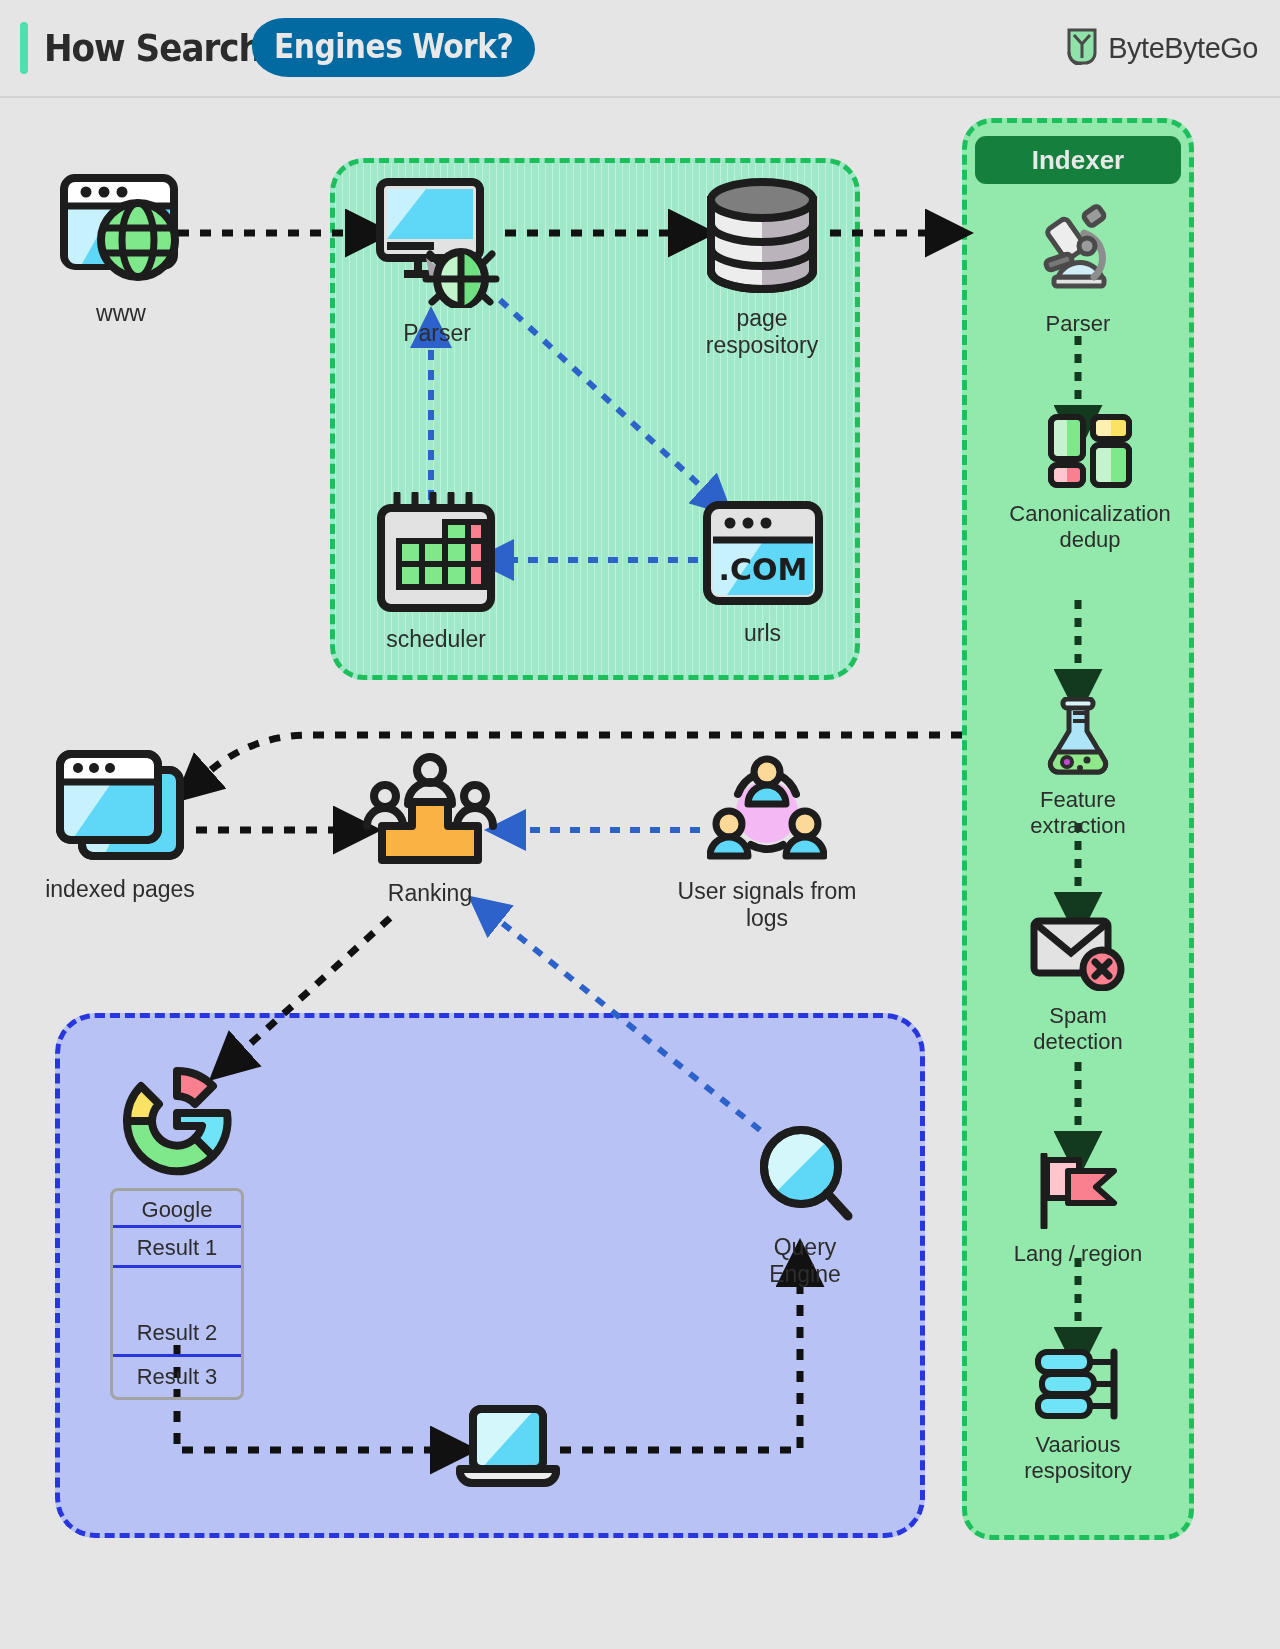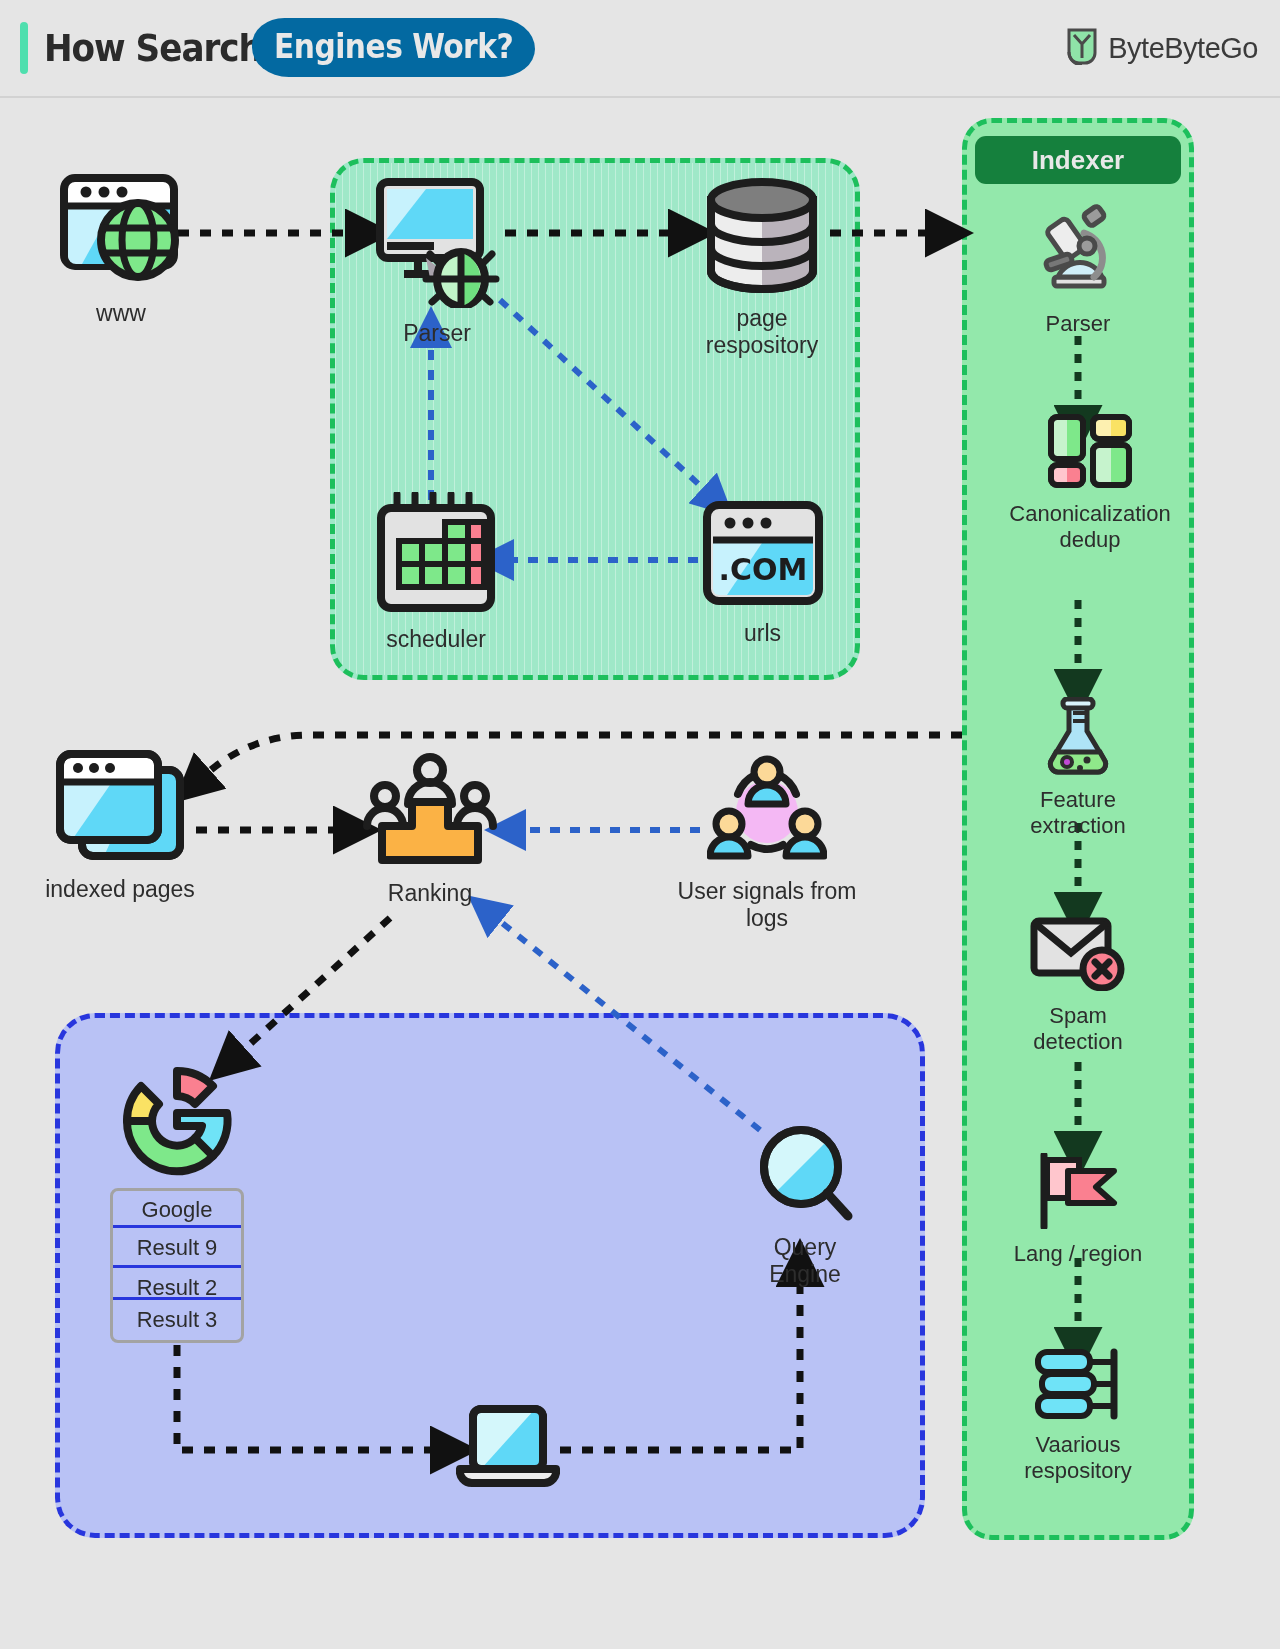--- a/index.html
+++ b/index.html
@@ -328,22 +328,22 @@
         <path d="M14 64 a50 50 0 0 0 86 35 l-18 -18 a25 25 0 0 1 -43 -17 z" fill="#7ee88a"></path>
         <path d="M64 56 h50 a50 50 0 0 1 -14 43 l-18 -18 a25 25 0 0 0 7 -12 H64 z" fill="#6fe3f7"></path>
       </g>
     </svg>
   </div>
   <div class="lbl"></div>
 </div>
 
 <div id="results-table" style="position:absolute; left:110px; top:1188px; width:134px; border:3px solid #a3a3a3; border-radius:8px; overflow:hidden;">
   <div style="height:37px; line-height:37px; text-align:center; font-size:22px; color:#2d2d2d; border-bottom:3px solid #2836dd;">Google</div>
-  <div style="height:40px; line-height:40px; text-align:center; font-size:22px; color:#2d2d2d; border-bottom:3px solid #2836dd;">Result 9</div>
-  <div style="height:32px; line-height:40px; text-align:center; font-size:22px; color:#2d2d2d; border-bottom:3px solid #2836dd;">Result 2</div>
+  <div style="height:40px; line-height:40px; text-align:center; font-size:22px; color:#2d2d2d; border-bottom:3px solid #2836dd;">Result 1</div>
+  <div style="height:44px; line-height:40px; text-align:center; font-size:22px; color:#2d2d2d; border-bottom:3px solid #2836dd;margin-top:45px;">Result 2</div>
   <div style="height:40px; line-height:40px; text-align:center; font-size:22px; color:#2d2d2d;">Result 3</div>
 </div>
 
 <div class="node" style="left:735px; top:1122px; width:140px;">
   <div class="icon">
     <svg width="98" height="100" viewBox="0 0 98 100">
       <circle cx="45" cy="45" r="37" fill="#d4f7fb" stroke="#1d1d1d" stroke-width="8"></circle>
       <path d="M71 19 A37 37 0 0 1 19 71 z" fill="#5fd8f7"></path>
       <circle cx="45" cy="45" r="37" fill="none" stroke="#1d1d1d" stroke-width="8"></circle>
       <line x1="71" y1="71" x2="92" y2="94" stroke="#1d1d1d" stroke-width="9" stroke-linecap="round"></line>

